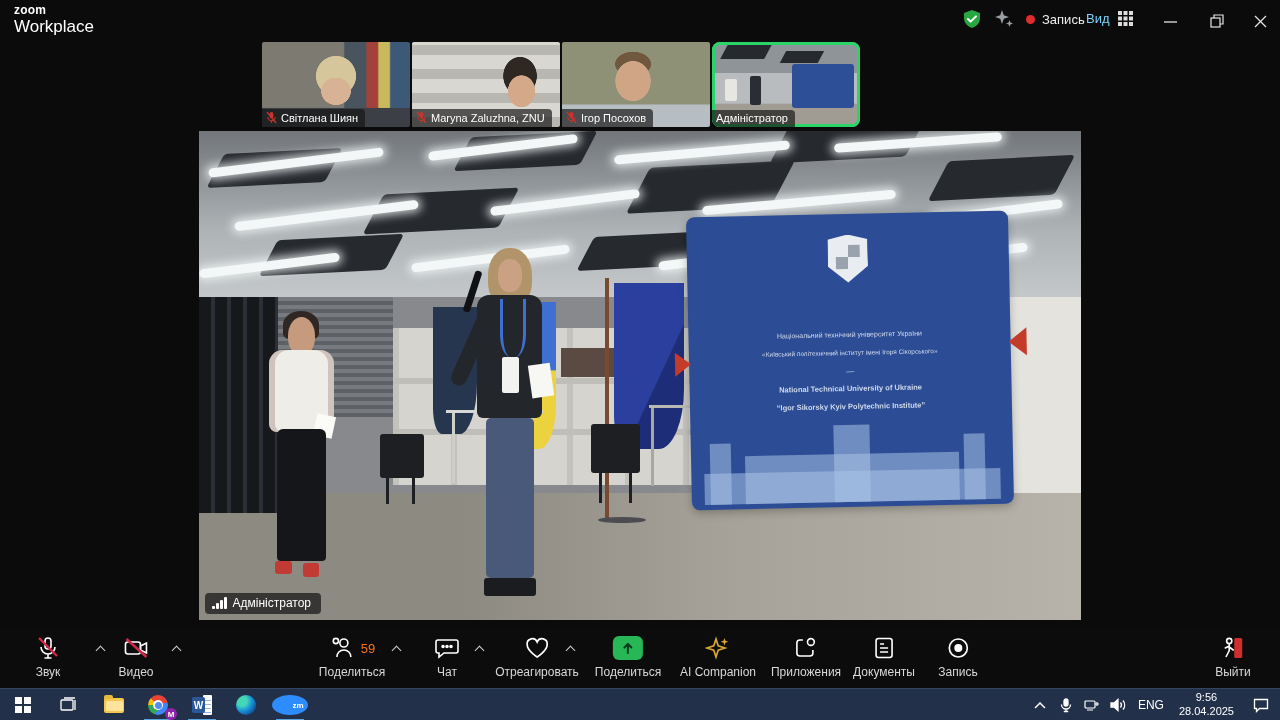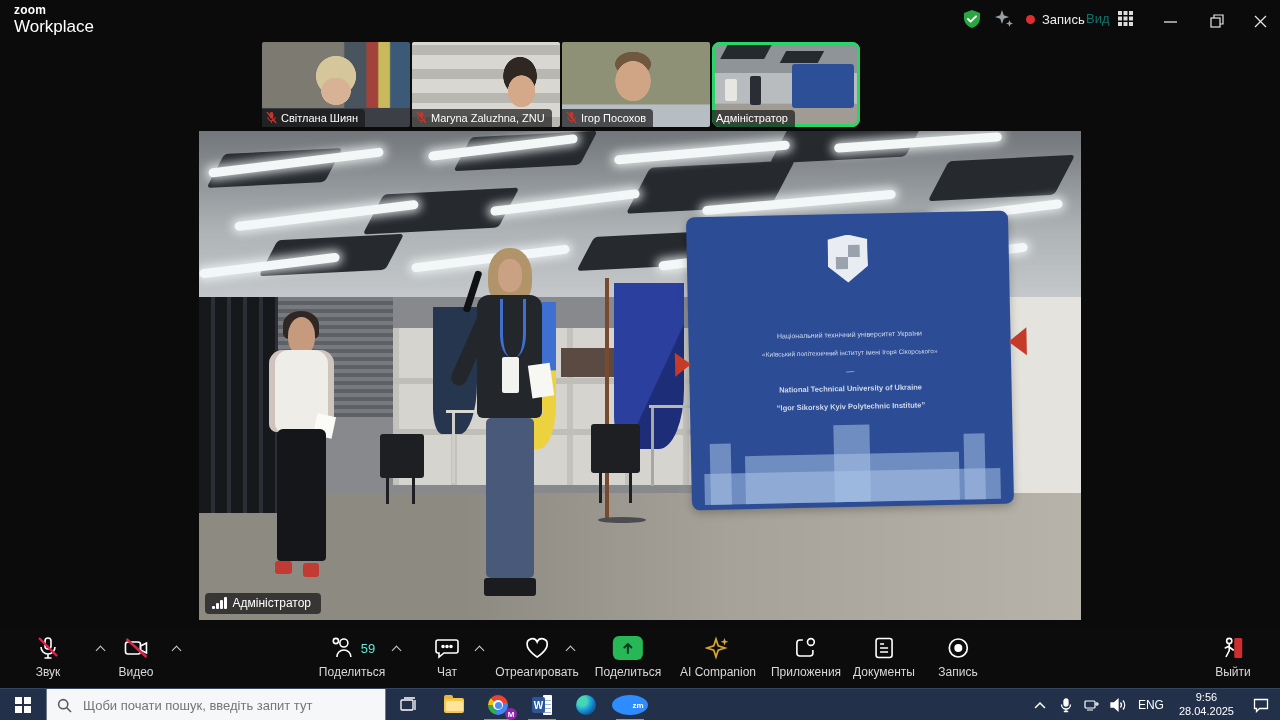--- a/index.html
+++ b/index.html
@@ -8,21 +8,21 @@
   
   .titlebar{position:absolute;top:0;left:0;width:100%;height:42px;background:#0b0b0b;}
   .logo{position:absolute;left:14px;top:4px;color:#fff;line-height:1;}
   .logo .l1{font-size:12px;font-weight:700;letter-spacing:.2px;}
   .logo .l2{font-size:17px;font-weight:400;margin-top:2px;}
   .tb-right{position:absolute;top:0;height:42px;right:0;left:940px;}
   .shield{position:absolute;left:22px;top:9px;}
   .sparkle{position:absolute;left:53px;top:8px;}
   .rec{position:absolute;left:86px;top:12px;display:flex;align-items:center;gap:7px;color:#eee;font-size:13px;}
   .rec-dot{width:9px;height:9px;border-radius:50%;background:#e02d2d;}
-  .view{position:absolute;left:146px;top:11px;display:flex;align-items:center;gap:8px;color:#0f766e;font-size:13px;}
+  .view{position:absolute;left:146px;top:11px;display:flex;align-items:center;gap:8px;color:#7dd3fc;font-size:13px;}
   .winbtn{position:absolute;top:10px;width:30px;height:22px;display:flex;align-items:center;justify-content:center;}
   
   .thumbs{position:absolute;left:262px;top:42px;height:85px;display:flex;gap:2px;}
   .thumb{position:relative;width:148px;height:85px;background:#222;overflow:hidden;border-radius:2px;}
   .thumb.active{outline:3px solid #2bd468;outline-offset:-3px;border-radius:8px;}
   .ptag{position:absolute;left:0;bottom:0;display:flex;align-items:center;gap:4px;
         background:rgba(20,20,20,.68);color:#fff;font-size:11px;padding:2px 7px 3px 4px;border-radius:0 4px 0 0;}
   .ptag .nm{white-space:nowrap;}
   
   .t1{background:
@@ -157,21 +157,21 @@
   .p-man .shoes{position:absolute;left:24%;top:91%;width:52%;height:5%;background:#1b1c20;border-radius:3px;}
   .vtag{position:absolute;left:6px;bottom:6px;display:flex;align-items:center;gap:6px;
         background:rgba(22,22,22,.72);color:#fff;font-size:12px;padding:3px 10px 4px 7px;border-radius:4px;}
   .bars{display:flex;align-items:flex-end;gap:1.5px;height:12px;}
   .bars i{display:block;width:2.5px;background:#fff;border-radius:1px;}
   
   .zbar{position:absolute;left:0;top:628px;width:100%;height:60px;background:#0c0c0c;}
   .tb-btn{position:absolute;top:7px;transform:translateX(-50%);display:flex;flex-direction:column;align-items:center;gap:4px;
           color:#d8d8d8;font-size:12px;white-space:nowrap;cursor:default;}
   .iconrow{height:26px;display:flex;align-items:center;gap:6px;}
-  .cnt{font-size:13px;color:#5eead4;}
+  .cnt{font-size:13px;color:#f97316;}
   .chev{position:absolute;top:16px;width:10px;height:10px;}
   .chev:before{content:"";position:absolute;left:1px;top:3px;width:6px;height:6px;border-left:1.6px solid #cfcfcf;border-top:1.6px solid #cfcfcf;transform:rotate(45deg);}
   .share-ic{width:30px;height:24px;background:#27b757;border-radius:6px;display:flex;align-items:center;justify-content:center;}
   
   .taskbar{position:absolute;left:0;top:688px;width:100%;height:32px;background:#22304a;border-top:1px solid #33455f;
            display:flex;align-items:center;}
   .startbtn{width:46px;height:32px;display:flex;align-items:center;justify-content:center;}
   .winlogo{display:grid;grid-template-columns:7px 7px;grid-template-rows:7px 7px;gap:1.5px;}
   .winlogo i{background:#fdfdfd;display:block;}
   .searchbox{width:340px;height:32px;background:#f6f7f8;border:1px solid #70798a;border-top:none;border-bottom:none;
@@ -535,27 +535,20 @@
 
   <div class="taskbar">
     <div class="startbtn">
       <span class="winlogo">
           <i></i>
           <i></i>
           <i></i>
           <i></i>
         </span>
     </div>
-    <div class="searchbox">
-      <svg width="15" height="15" viewBox="0 0 15 15" fill="none" stroke="#5a5a5a" stroke-width="1.6">
-          <circle cx="6.2" cy="6.2" r="4.6"></circle>
-          <line x1="9.8" y1="9.8" x2="14" y2="14"></line>
-        </svg>
-      <input value="" placeholder="Щоби почати пошук, введіть запит тут" style="">
-    </div>
     <div class="tv">
       <svg width="18" height="16" viewBox="0 0 18 16" fill="none" stroke="#fff" stroke-width="1.3">
           <rect x="1" y="3" width="12" height="10" rx="1"></rect>
           <path d="M15 3v10M4 1h11"></path>
         </svg>
     </div>
     <div class="app">
         <span class="folder"></span>
       </div>
     <div class="app">

